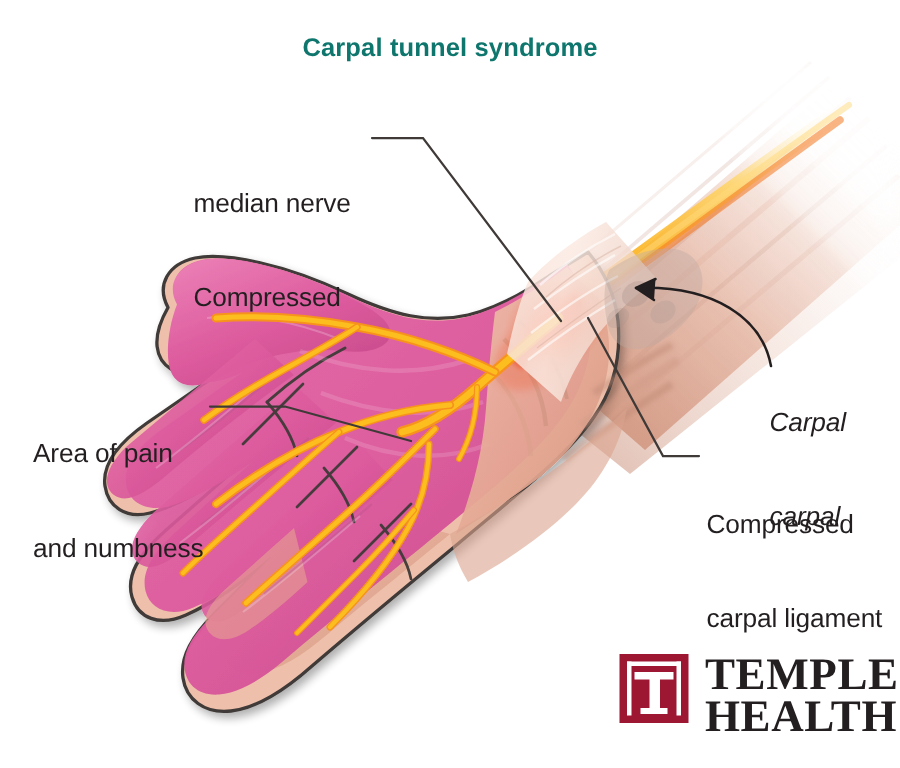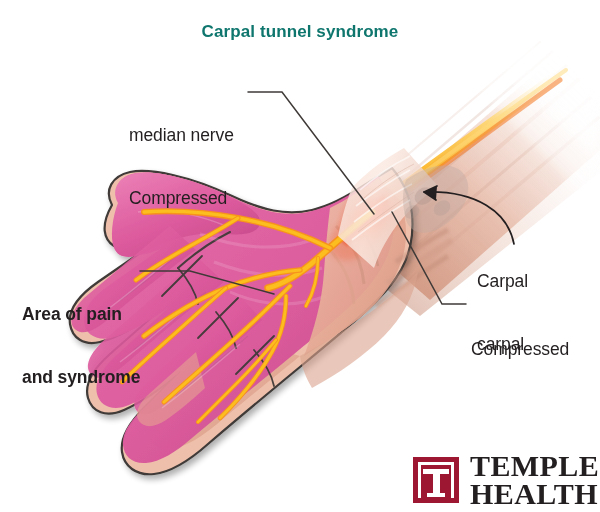--- a/index.html
+++ b/index.html
@@ -26,29 +26,29 @@
   #title{
     position:absolute;
     left:0;right:0;top:22px;
     text-align:center;
     font-size:17px;
     font-weight:bold;
     color:#0f766e;
     letter-spacing:0.1px;
   }
   #lbl-compressed{left:129px;top:83px;}
-  #lbl-area{left:22px;top:262px;font-weight:bold;}
-  #lbl-carpal{left:477px;top:229px;}
+  #lbl-area{left:22px;top:250px;}
+  #lbl-carpal{left:513px;top:229px;font-style:italic;}
   #lbl-transverse{left:471px;top:297px;}
 
   
   #logo{
     position:absolute;
-    left:413px;top:452px;
-    display:flex;align-items:center;
+    left:413px;top:436px;
+    display:flex;
   }
   #logo-mark{
     width:46px;height:46px;
     background:#9d1733;
     position:relative;
     flex:none;
   }
   #logo-mark .frame{
     position:absolute;left:5px;top:5px;right:5px;bottom:5px;
     border:3px solid #ffffff;
@@ -425,30 +425,31 @@
 
   <div id="title">Carpal tunnel syndrome</div>
 
   <div class="label" id="lbl-compressed">
     <div>median nerve</div>
     <div>Compressed</div>
   </div>
 
   <div class="label" id="lbl-area">
     <div>Area of pain</div>
-    <div>and syndrome</div>
+    <div>and numbness</div>
   </div>
 
   <div class="label" id="lbl-carpal">
     <div>Carpal</div>
     <div>carpal</div>
   </div>
 
   <div class="label" id="lbl-transverse">
     <div>Compressed</div>
+    <div>carpal ligament</div>
   </div>
 
   <div id="logo">
     <div id="logo-mark">
       <div class="frame"></div>
       <div class="tbar"></div>
       <div class="tstem"></div>
       <div class="tfoot"></div>
     </div>
     <div id="logo-type">

